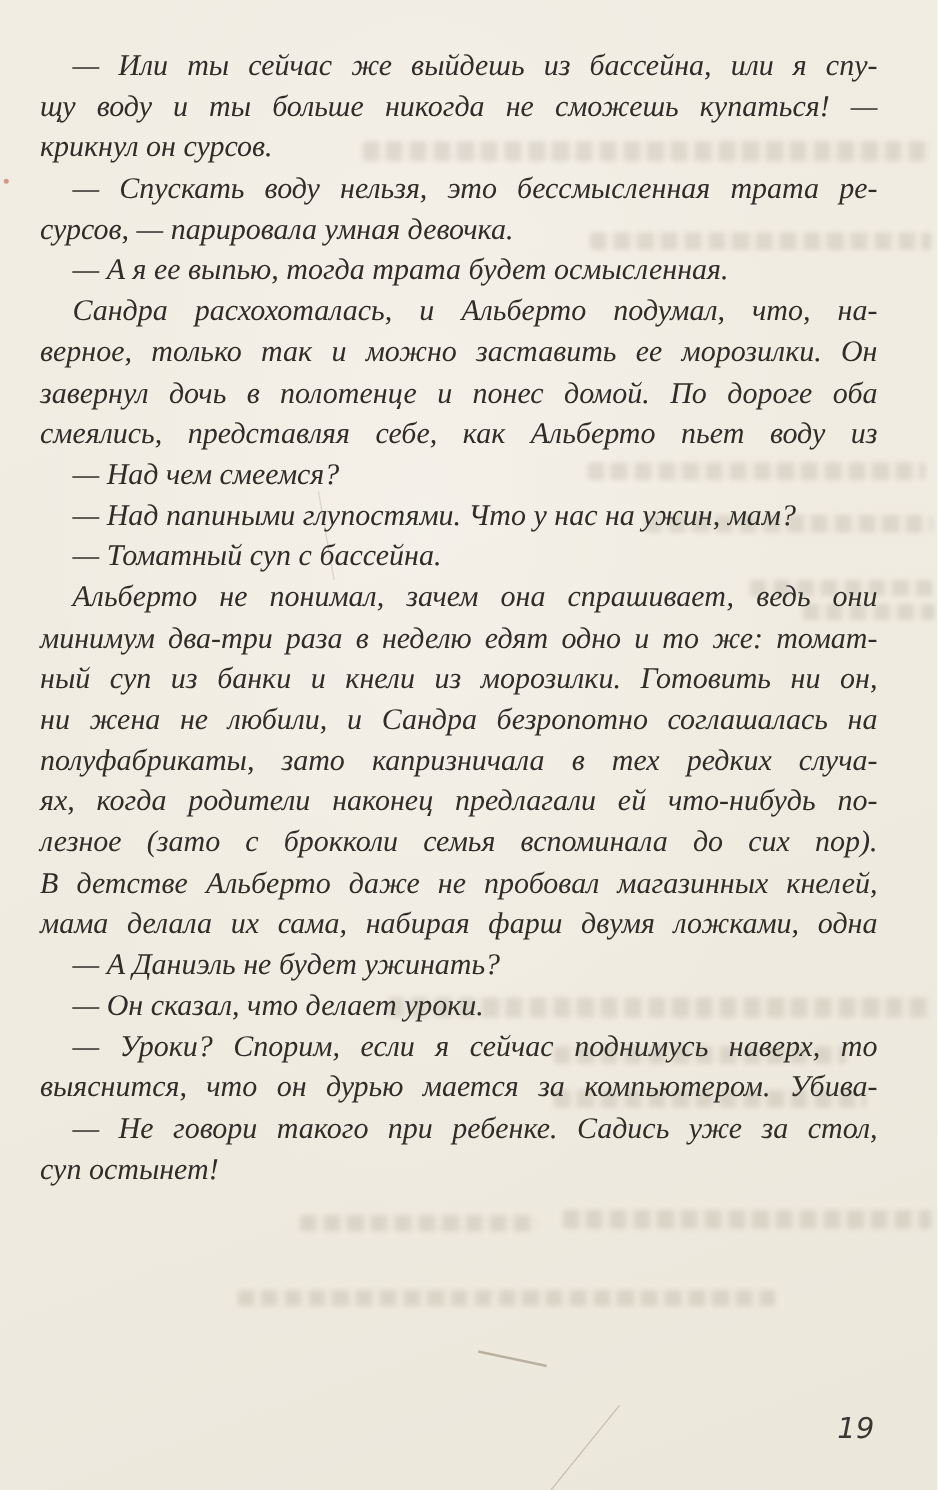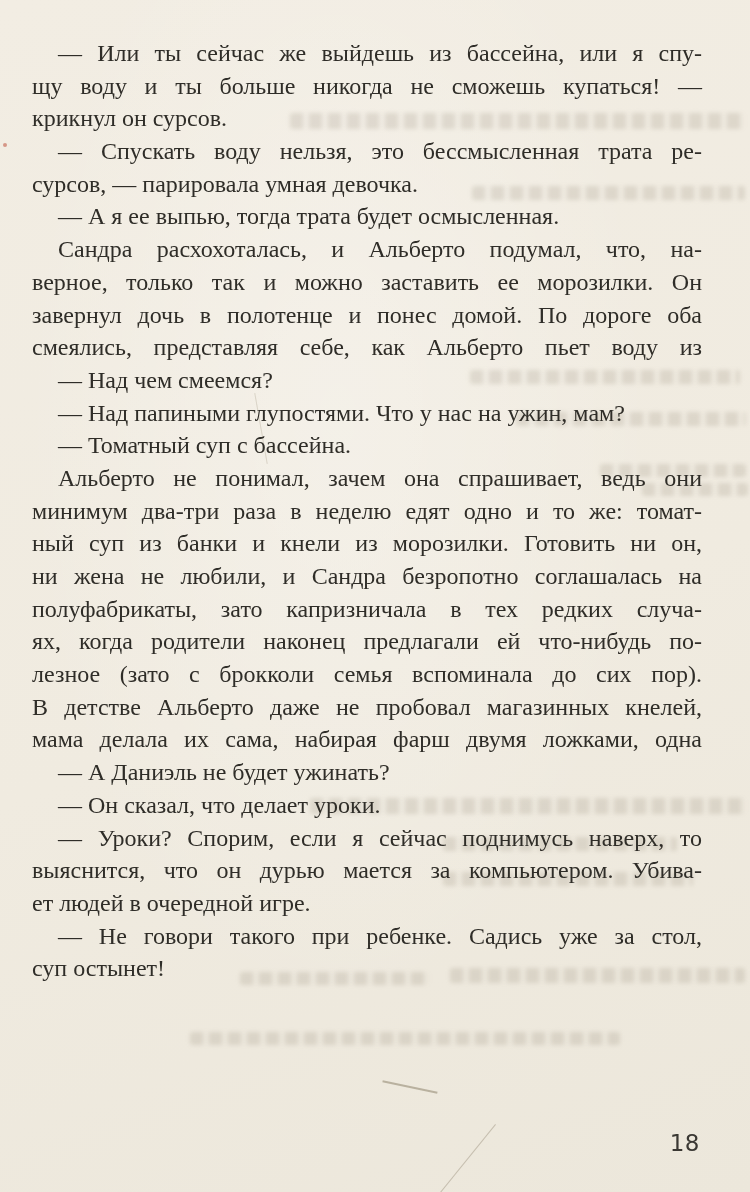--- a/index.html
+++ b/index.html
@@ -8,20 +8,21 @@
     font-family: "Liberation Serif", serif;
     overflow: hidden;
   }
   .page {
     position: relative;
     width: 750px; height: 1192px;
     background:
       radial-gradient(ellipse at 45% 35%, rgba(255,255,255,0.25) 0%, rgba(255,255,255,0) 55%),
       linear-gradient(160deg, #f2ede3 0%, #f0ebe0 55%, #ece7db 100%);
     overflow: hidden;
+    font-style: italic;
   }
   
   .ghost {
     position: absolute;
     filter: blur(2px);
     background: repeating-linear-gradient(90deg,
       rgba(118,106,86,0.16) 0px, rgba(118,106,86,0.16) 13px,
       rgba(118,106,86,0.02) 13px, rgba(118,106,86,0.02) 19px);
     border-radius: 3px;
     pointer-events: none;
@@ -114,23 +115,22 @@
       </div>
       <div class="para">
         <div class="line line-end line-first">— А Даниэль не будет ужинать?</div>
       </div>
       <div class="para">
         <div class="line line-end line-first">— Он сказал, что делает уроки.</div>
       </div>
       <div class="para">
         <div class="line line-just line-first">— Уроки? Спорим, если я сейчас поднимусь наверх, то</div>
         <div class="line line-just">выяснится, что он дурью мается за компьютером. Убива-</div>
-        <div class="line line-end">ет людей в очередной игре.</div>
       </div>
       <div class="para">
         <div class="line line-just line-first">— Не говори такого при ребенке. Садись уже за стол,</div>
         <div class="line line-end">суп остынет!</div>
       </div>
     </main>
 
-  <div class="page-number">18</div>
+  <div class="page-number">19</div>
 
 </div>
 
 </body></html>

